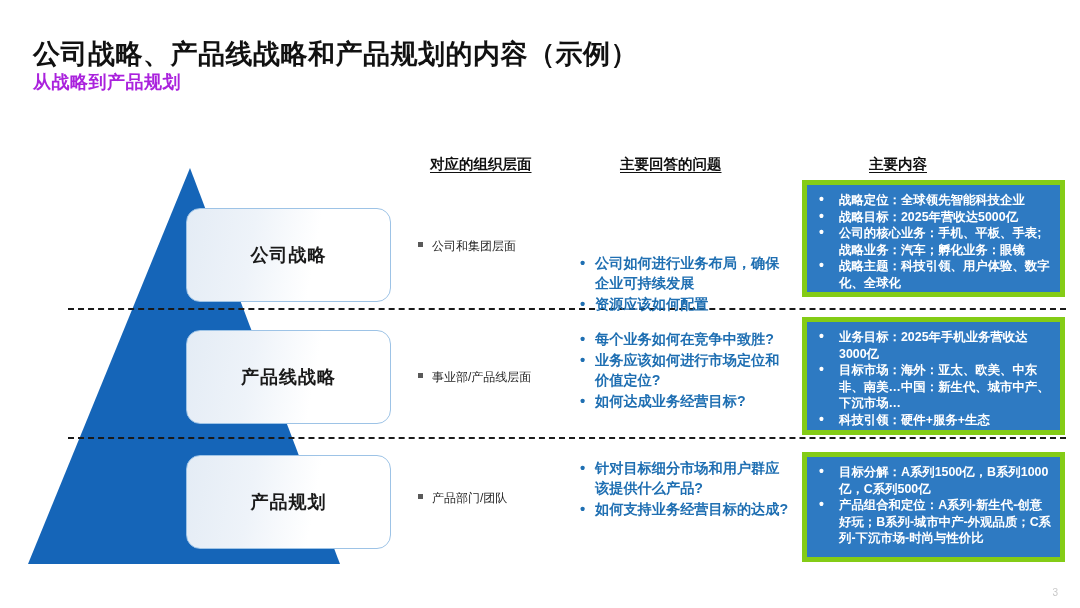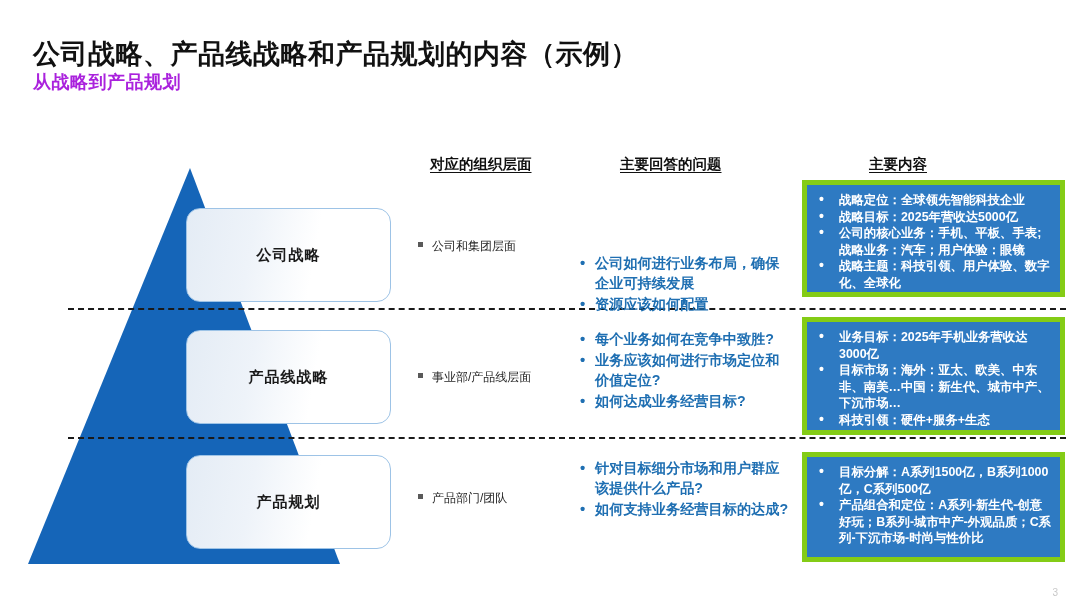--- a/index.html
+++ b/index.html
@@ -44,21 +44,21 @@
   
   .lvl-box {
     position: absolute;
     width: 205px; height: 94px;
     border: 1.2px solid #9dc3e6;
     border-radius: 14px;
     background: linear-gradient(100deg, #e4ecf5 0%, #eef3f9 32%, #ffffff 62%, #ffffff 100%);
     display: flex; align-items: center; justify-content: center;
   }
   .lvl-box span {
-    font-size: 15px; font-weight: bold; color: #1a1a1a; letter-spacing: 1px;
+    font-size: 18px; font-weight: bold; color: #1a1a1a; letter-spacing: 1px;
   }
   #lvl-1 { left: 186px; top: 208px; }
   #lvl-2 { left: 186px; top: 330px; }
   #lvl-3 { left: 186px; top: 455px; }
 
   
   .dashed {
     position: absolute; left: 68px; width: 998px; height: 0;
     border-top: 2px dashed #1a1a1a;
   }
@@ -181,21 +181,21 @@
         <li>针对目标细分市场和用户群应该提供什么产品?</li>
         <li>如何支持业务经营目标的达成?</li>
       </ul>
     </div>
 
   <div class="c-box" id="c-1">
       <ul>
         <li>战略定位：全球领先智能科技企业</li>
         <li>战略目标：2025年营收达5000亿</li>
         <li>公司的核心业务：手机、平板、手表;</li>
-        <li class="nobullet">战略业务：汽车；用户体验：眼镜</li>
+        <li class="nobullet">战略业务：汽车；孵化业务：眼镜</li>
         <li>战略主题：科技引领、用户体验、数字化、全球化</li>
       </ul>
     </div>
   <div class="c-box" id="c-2">
       <ul>
         <li>业务目标：2025年手机业务营收达3000亿</li>
         <li>目标市场：海外：亚太、欧美、中东非、南美…中国：新生代、城市中产、下沉市场…</li>
         <li>科技引领：硬件+服务+生态</li>
       </ul>
     </div>

